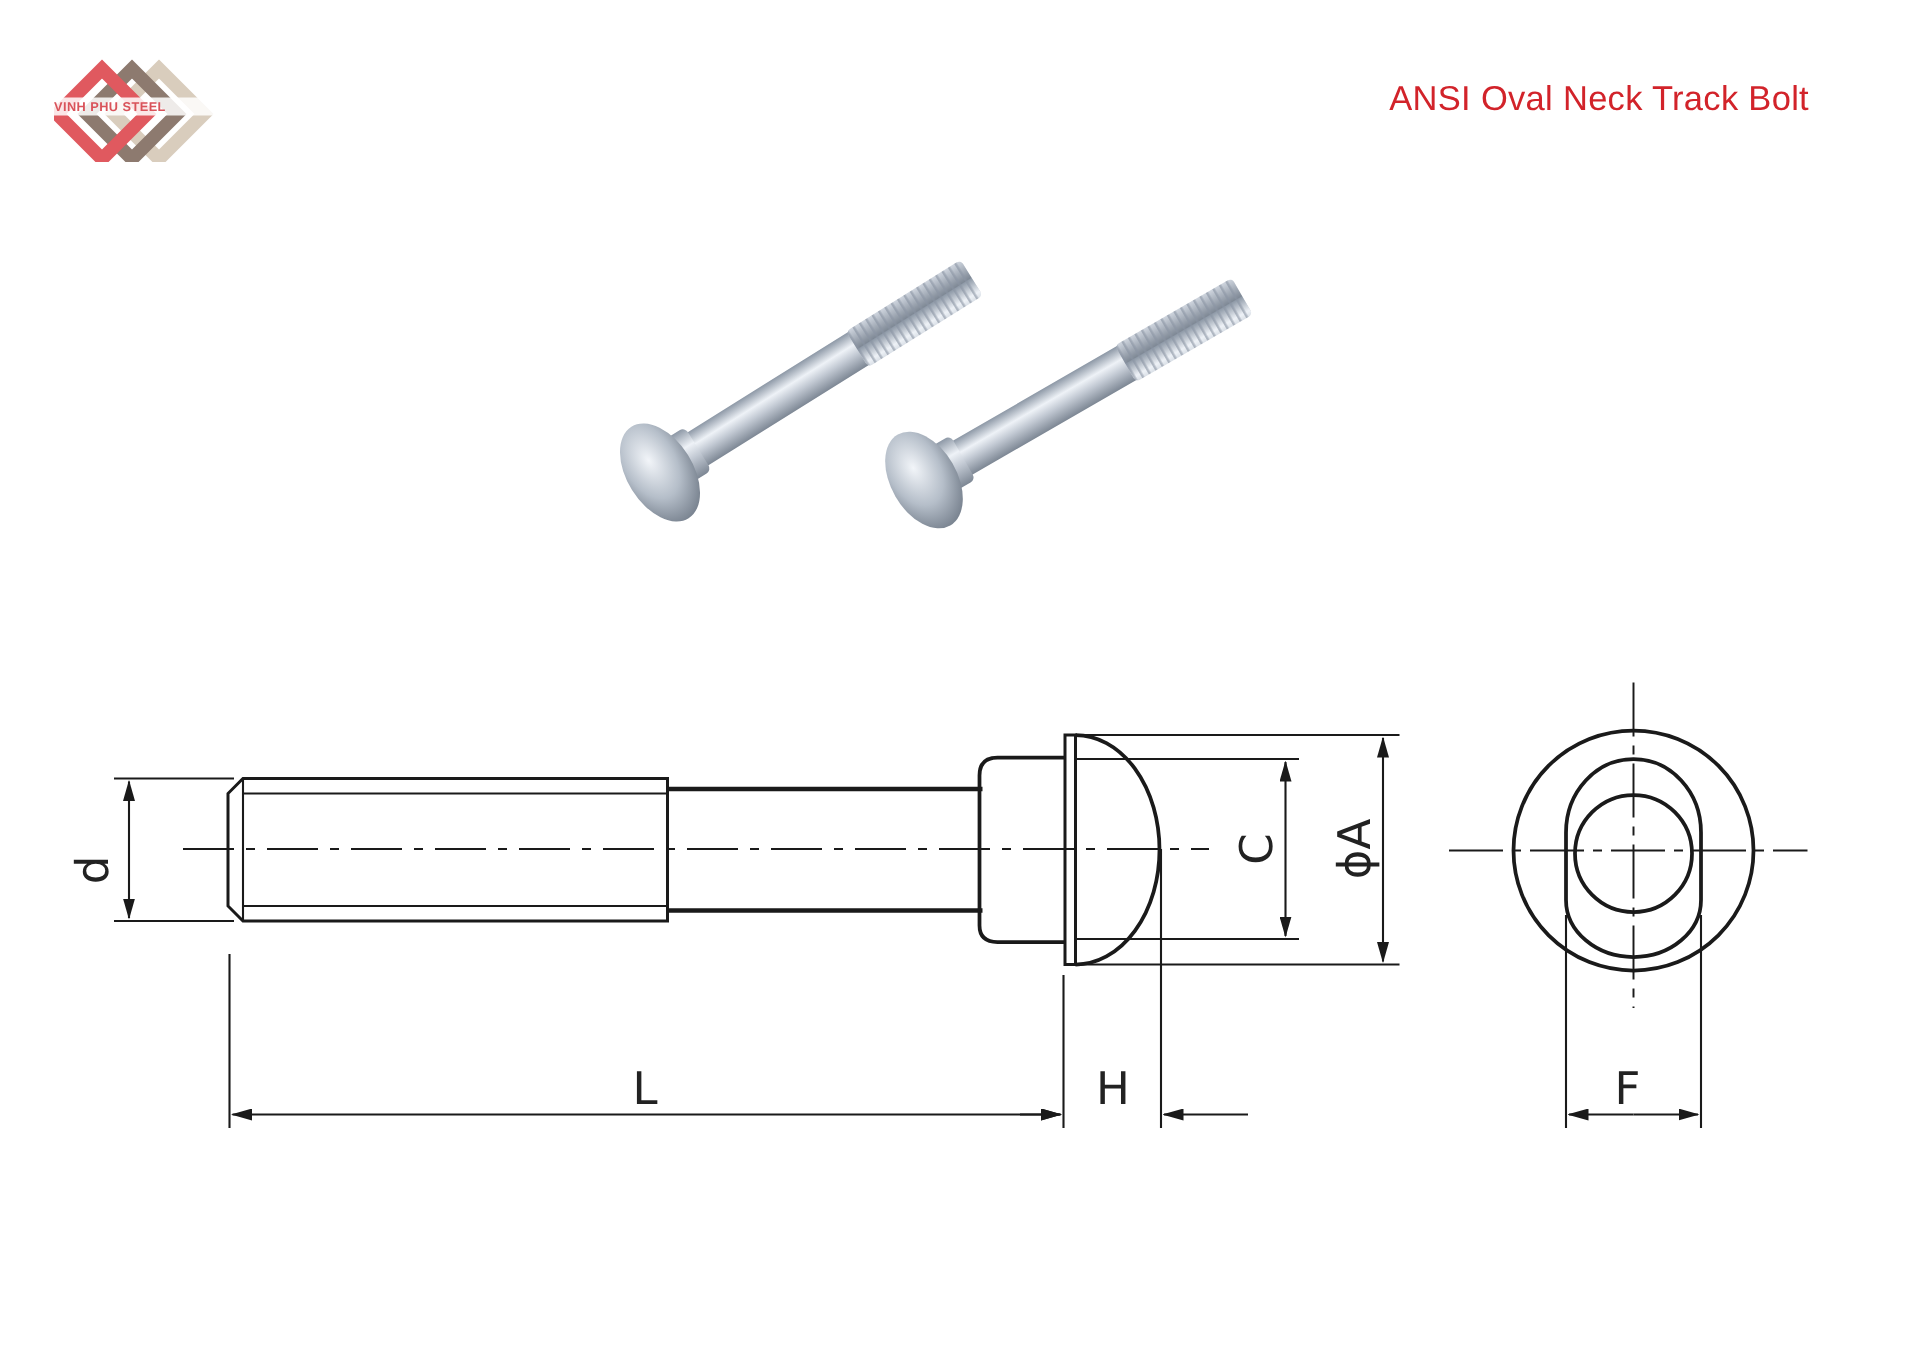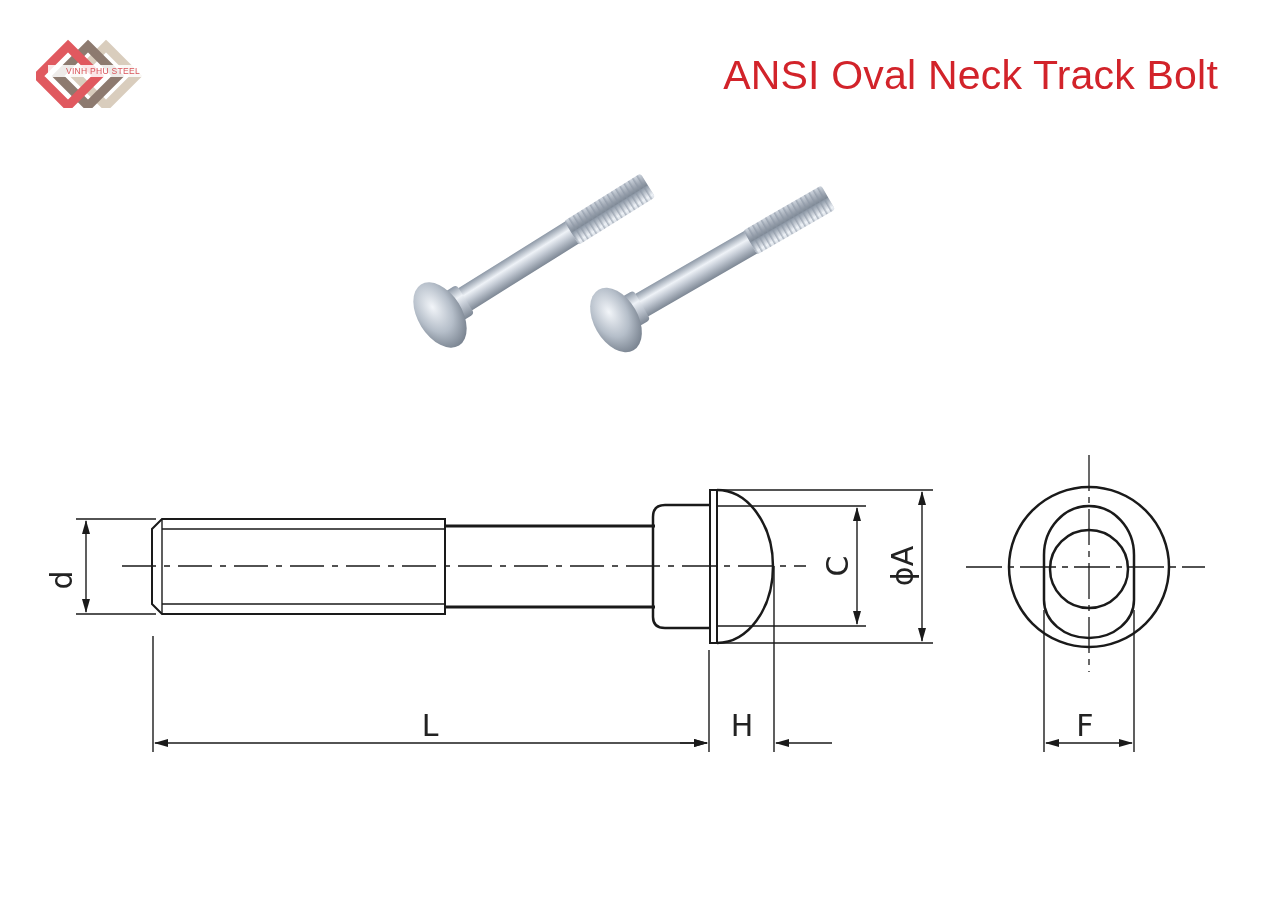--- a/index.html
+++ b/index.html
@@ -1,19 +1,19 @@
 <!DOCTYPE html>
 <html><head>
   <meta charset="utf-8">
   <style>
     html, body { margin: 0; padding: 0; background: #ffffff; }
     body { width: 1280px; height: 900px; position: relative; overflow: hidden; font-family: "Liberation Sans", sans-serif; }
     .logo { position: absolute; left: 36px; top: 38px; width: 110px; height: 70px; }
-    .logo-text { position: absolute; left: 12px; top: 27px; width: 110px; text-align: center; font-size: 8.5px; letter-spacing: 0.3px; color: #d9535a; font-weight: normal; background: rgba(255,255,255,0.85); line-height: 12px; }
-    .title { position: absolute; right: 62px; top: 52px; font-size: 41px; color: #d2232a; font-family: "Liberation Sans", sans-serif; letter-spacing: 0.2px; }
+    .logo-text { position: absolute; left: 0; top: 27px; width: 110px; text-align: left; font-size: 8.5px; letter-spacing: 0.3px; color: #d9535a; font-weight: bold; background: rgba(255,255,255,0.85); line-height: 12px; }
+    .title { position: absolute; right: 74px; top: 52px; font-size: 23px; color: #d2232a; font-family: "Liberation Sans", sans-serif; letter-spacing: 0.2px; }
     .photo { position: absolute; left: 380px; top: 170px; width: 500px; height: 220px; }
     .drawing { position: absolute; left: 0; top: 420px; width: 1280px; height: 400px; }
     .dim-label { font-family: "DejaVu Sans", sans-serif; font-size: 30px; fill: #222; }
   </style>
 </head>
 <body>
 
 <div class="logo">
   <svg width="110" height="70" viewBox="0 0 110 70">
     <g fill="none" stroke-width="9">

